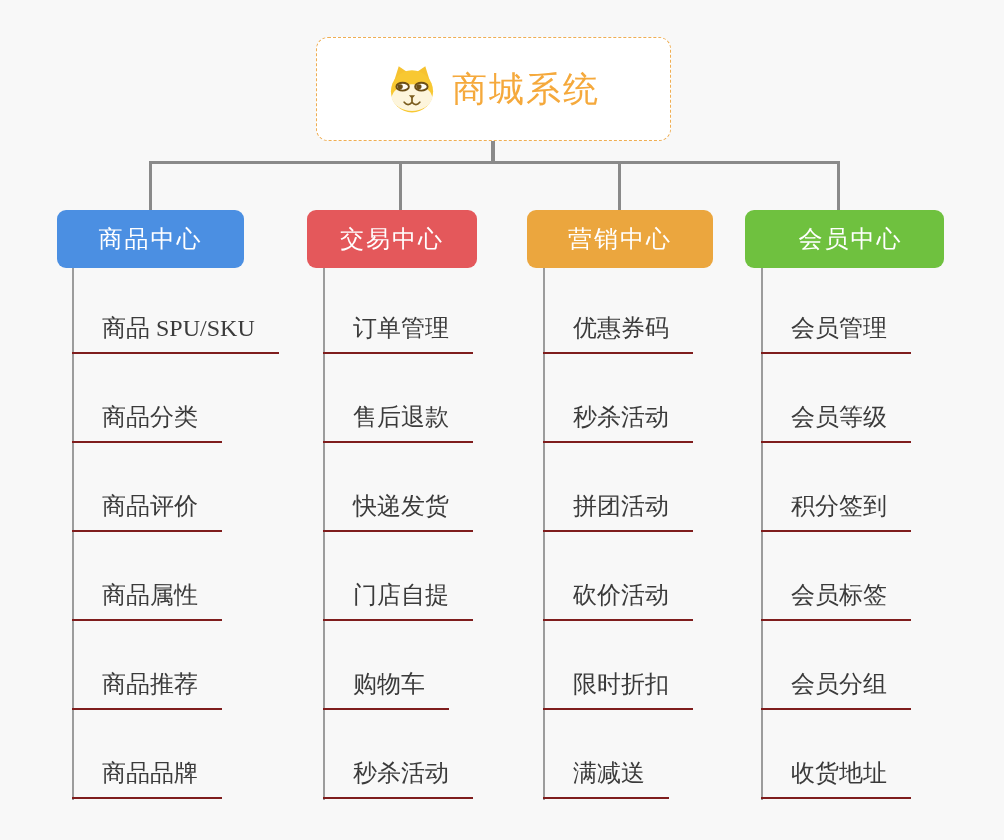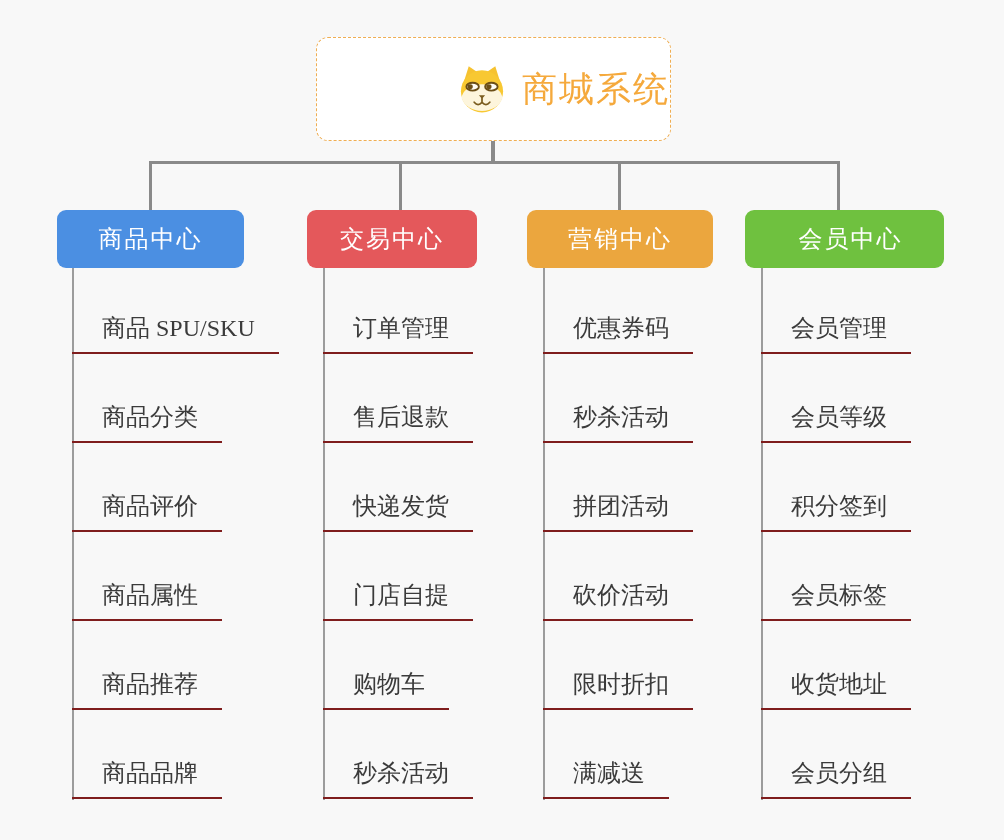--- a/index.html
+++ b/index.html
@@ -17,21 +17,21 @@
   
   .line{position:absolute;background:#8a8a8a;}
   .root-stub{left:491px;top:141px;width:4px;height:23px;}
   .h-line{left:149px;top:161px;width:691px;height:3px;}
   .drop{top:164px;width:3px;height:46px;}
   .rail{position:absolute;top:268px;width:2px;height:532px;background:#9c9c9c;}
   
   .root-node{
     position:absolute;left:316px;top:37px;width:355px;height:104px;
     background:#ffffff;border:1px dashed #f0ae52;border-radius:12px;
-    display:flex;align-items:center;justify-content:flex-end;gap:15px;
+    display:flex;align-items:center;justify-content:center;gap:15px;
     box-sizing:border-box;cursor:pointer;
   }
   .root-title{
     font-size:35px;color:#f5a93c;letter-spacing:2px;white-space:nowrap;
   }
   .doge{width:50px;height:50px;flex:0 0 auto;}
   
   .branch-box{
     position:absolute;top:210px;height:58px;border-radius:9px;
     display:flex;align-items:center;justify-content:center;
@@ -165,20 +165,20 @@
     <div class="leaf">
         <span class="leaf-label">会员等级</span>
       </div>
     <div class="leaf">
         <span class="leaf-label">积分签到</span>
       </div>
     <div class="leaf">
         <span class="leaf-label">会员标签</span>
       </div>
     <div class="leaf">
-        <span class="leaf-label">收货地址</span>
+        <span class="leaf-label">会员分组</span>
       </div>
     <div class="leaf">
-        <span class="leaf-label">会员分组</span>
+        <span class="leaf-label">收货地址</span>
       </div>
   </div>
 
 </div>
 
 </body></html>

